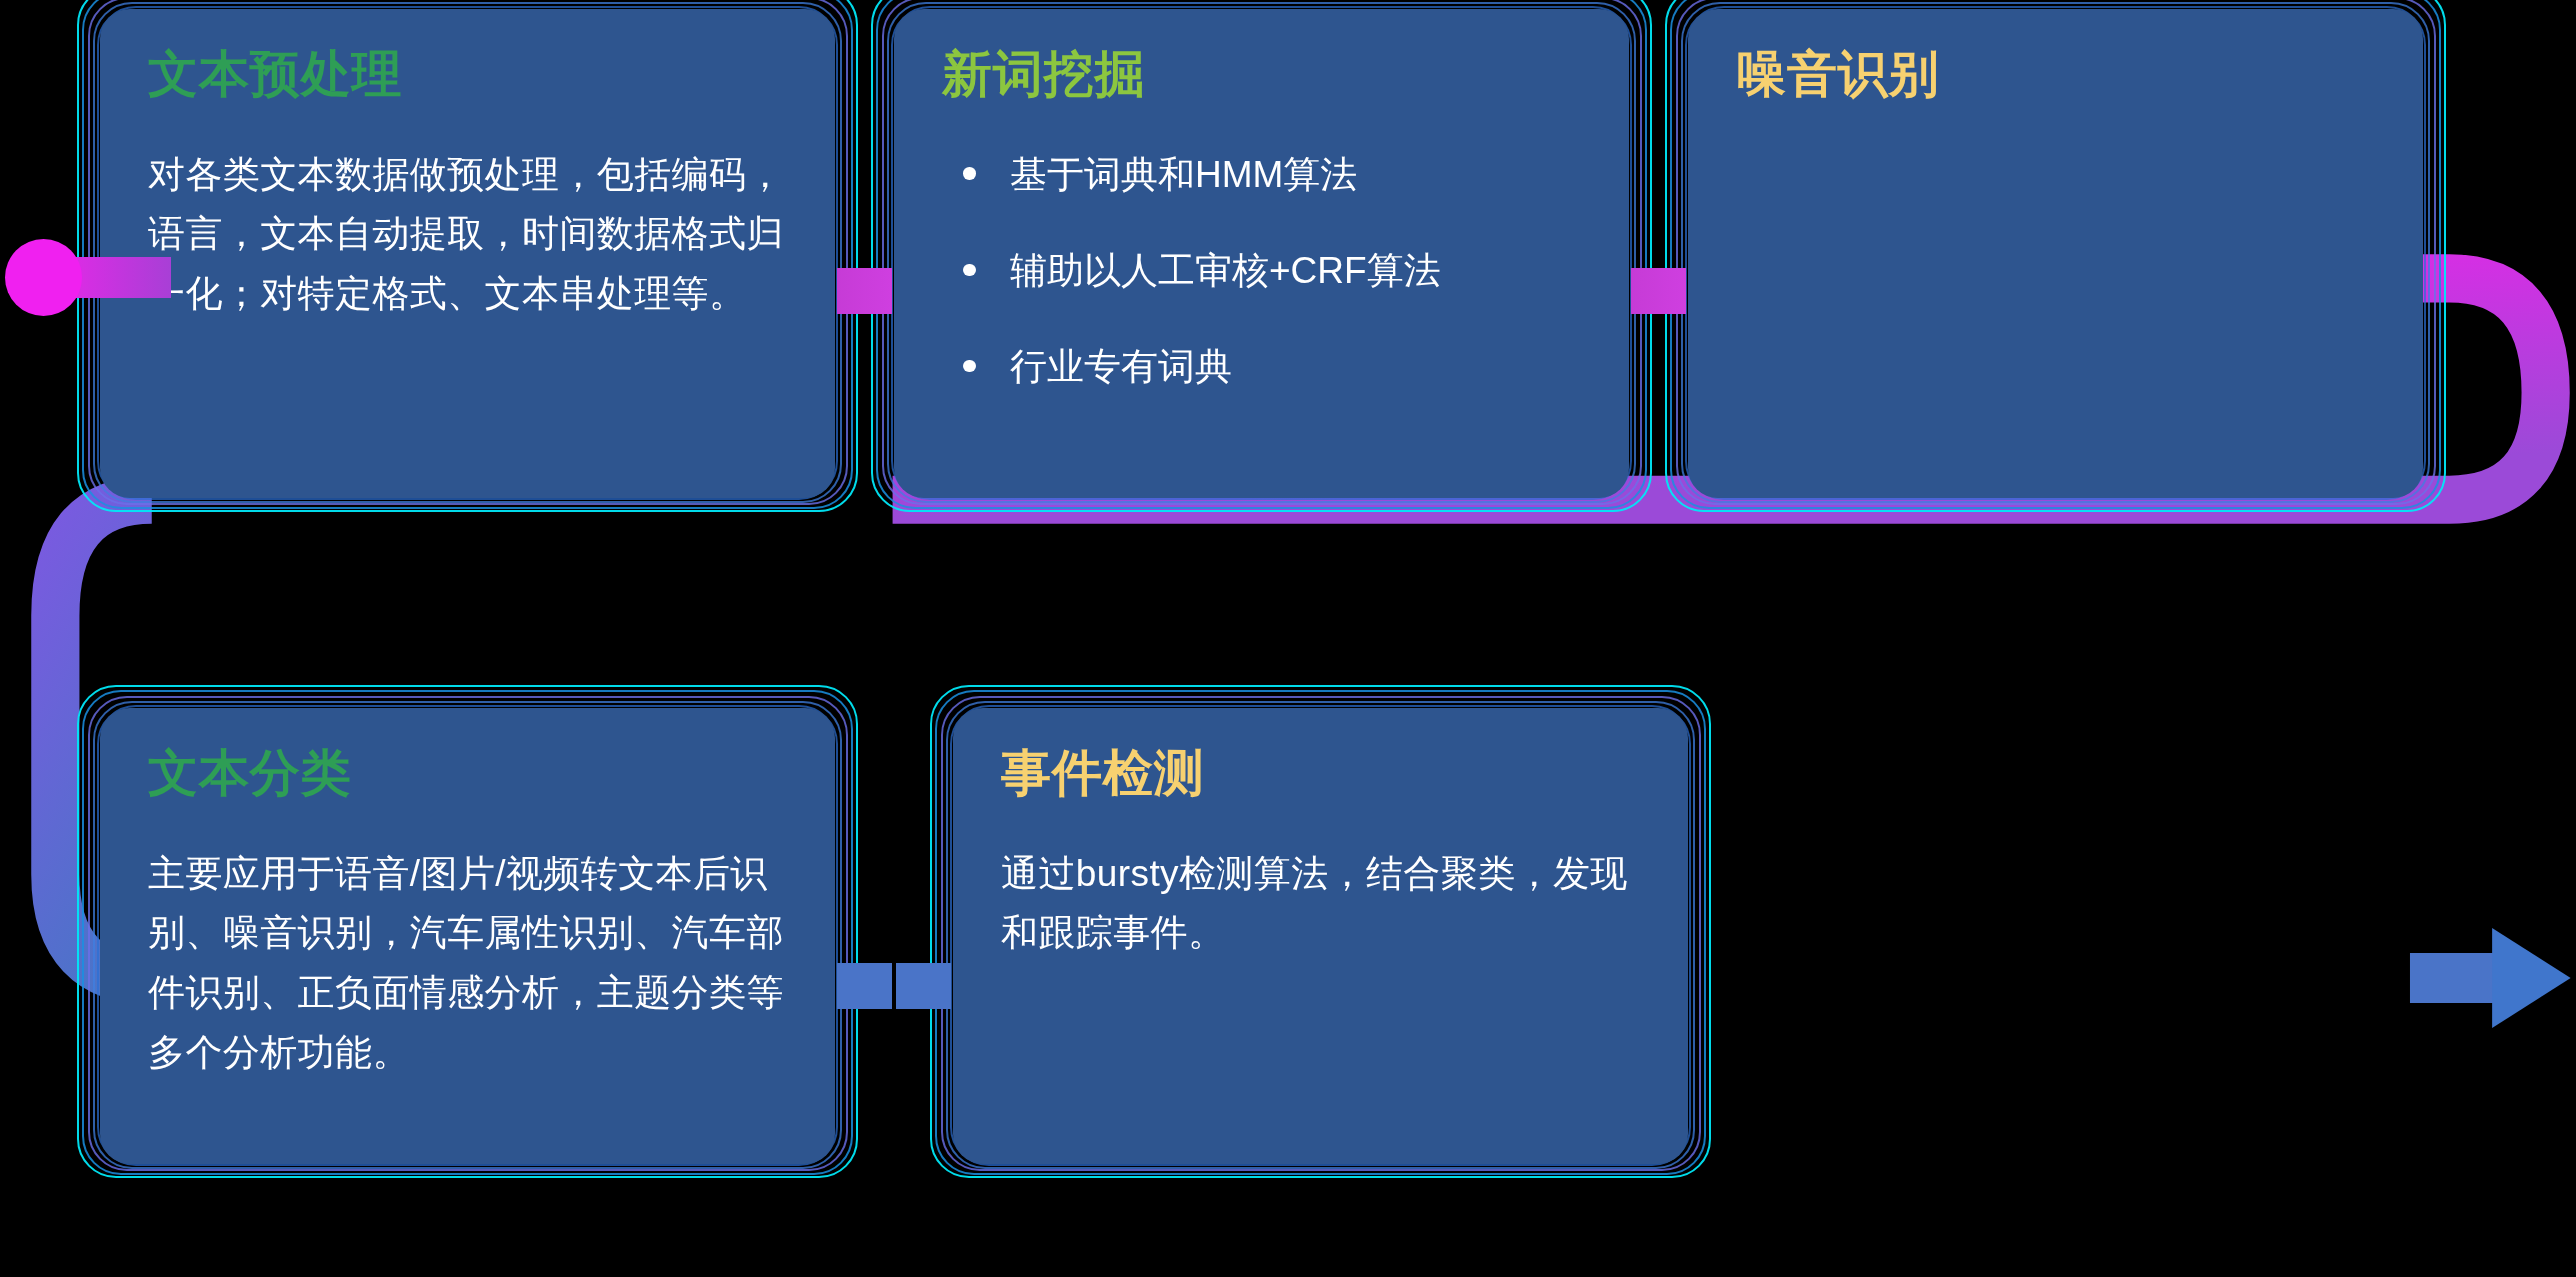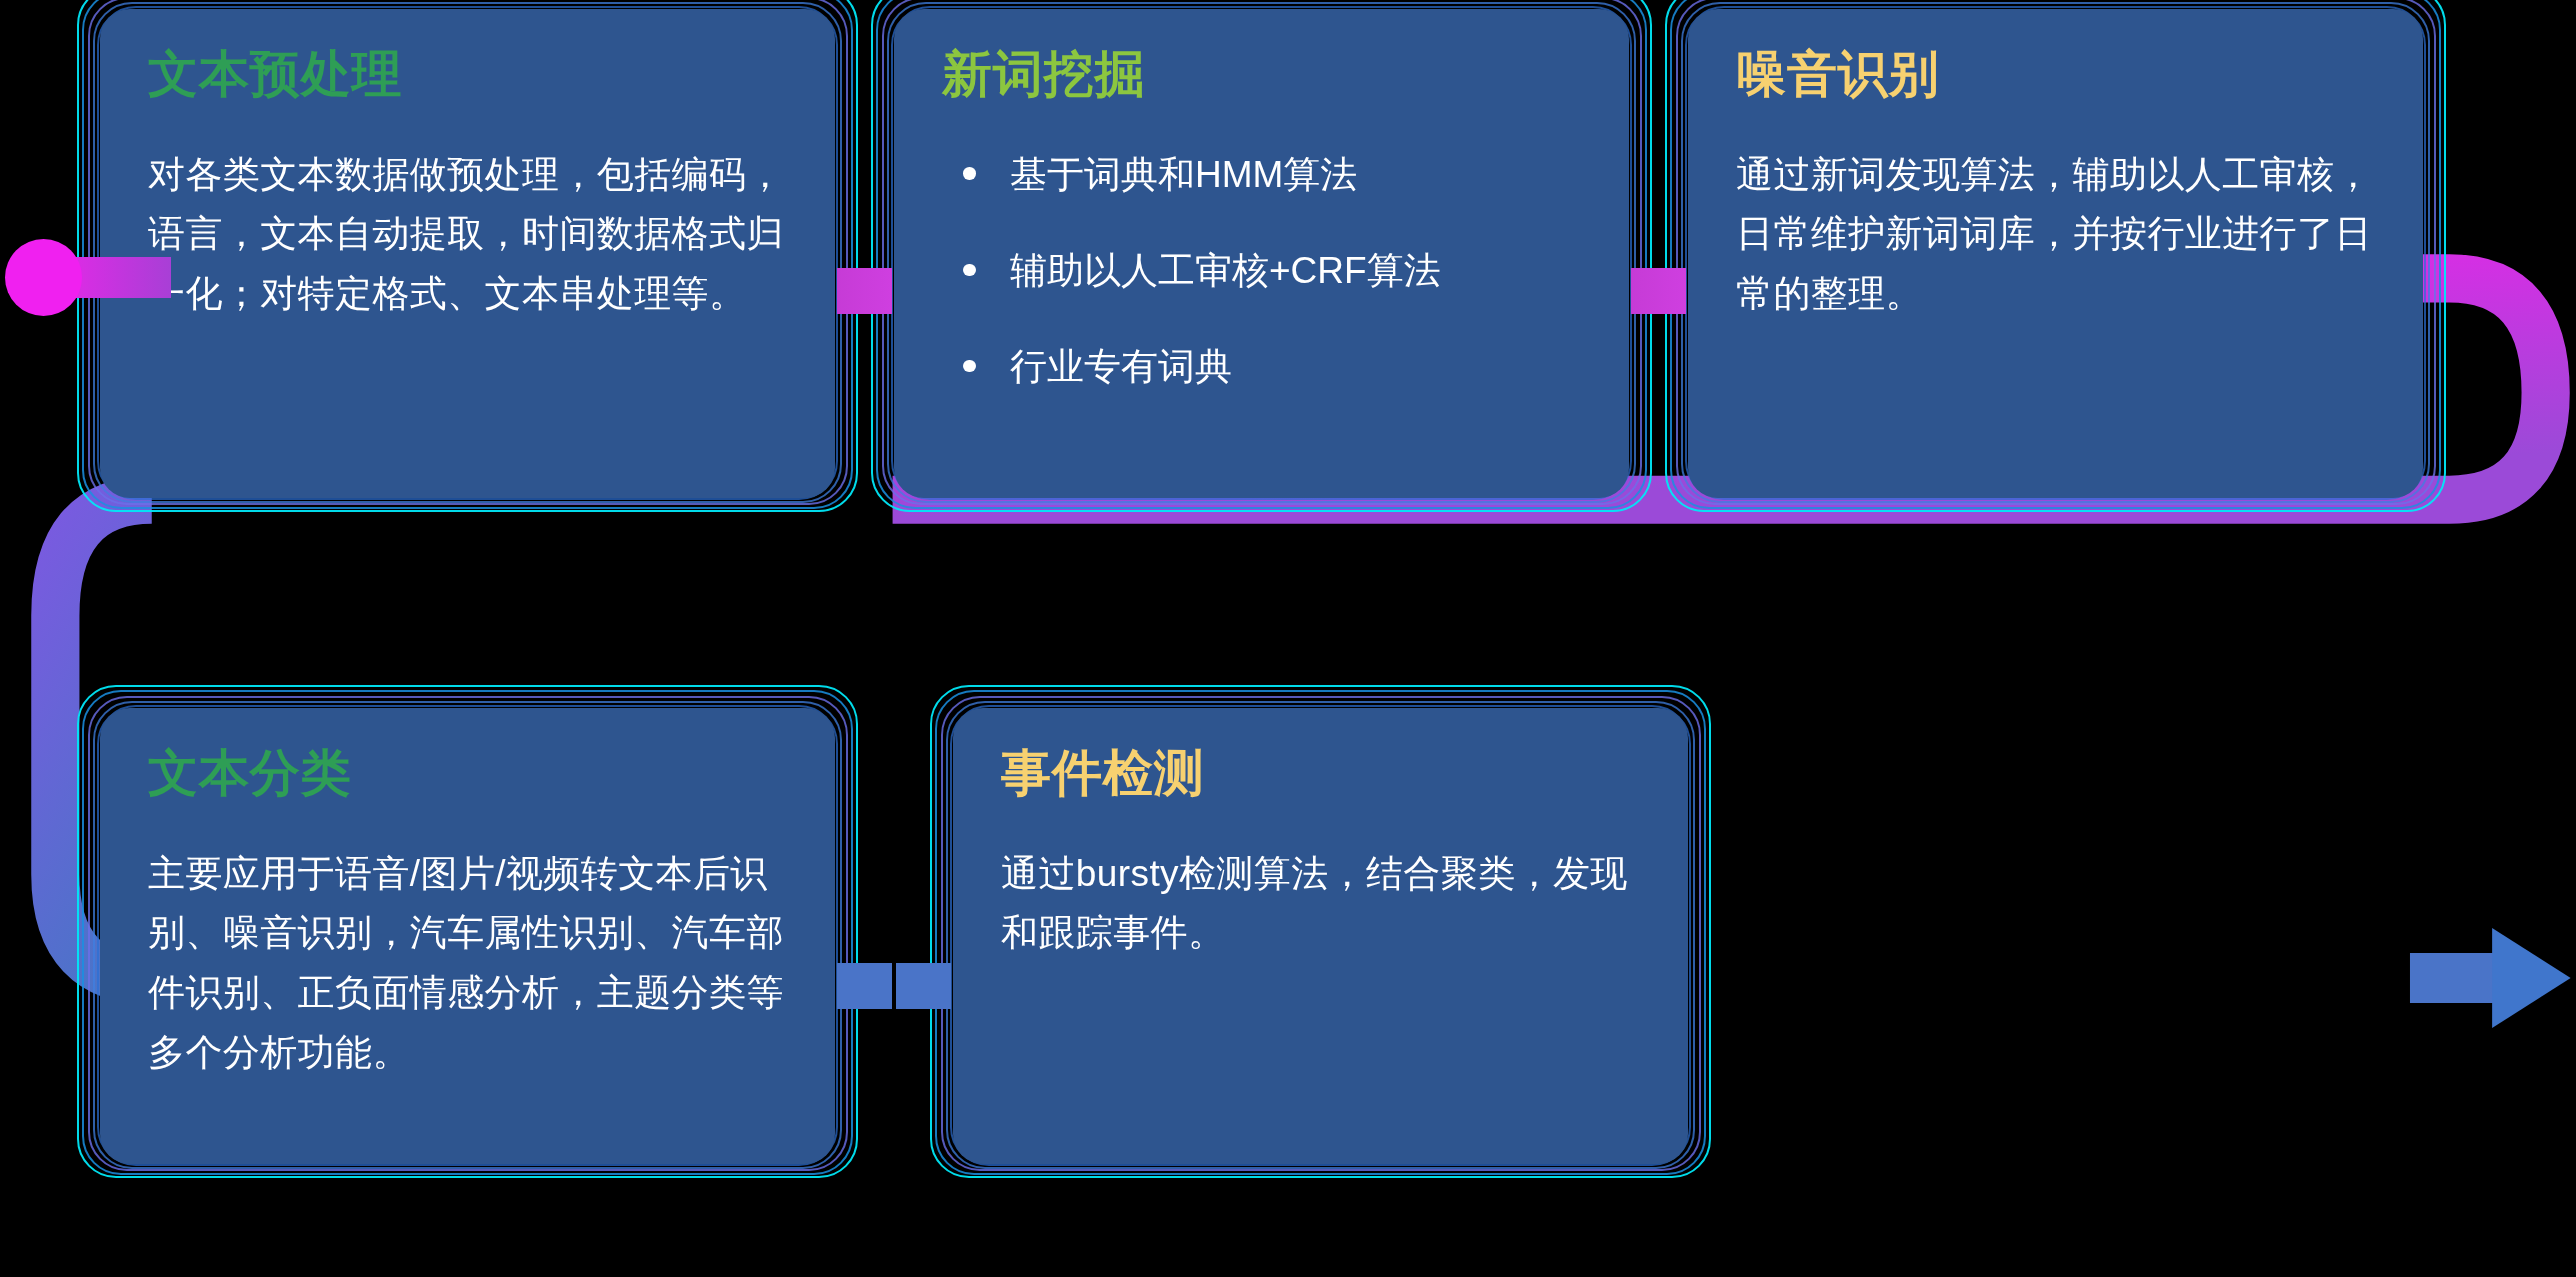--- a/index.html
+++ b/index.html
@@ -148,21 +148,20 @@
     </div>
 
     <div class="card-wrap">
       <div class="glow g1"></div>
       <div class="glow g2"></div>
       <div class="glow g3"></div>
       <div class="glow g4"></div>
       <div class="glow g5"></div>
       <div class="card">
         <h2 class="card-title t-yellow">噪音识别</h2>
-        <p class="card-body">通过新词发现算法，辅助以人工审核，日常维护新词词库，并按行业进行了日常的整理。</p>
       </div>
     </div>
 
   </div>
 
   <div class="row row-bottom">
 
     <div class="card-wrap">
       <div class="glow g1"></div>
       <div class="glow g2"></div>

